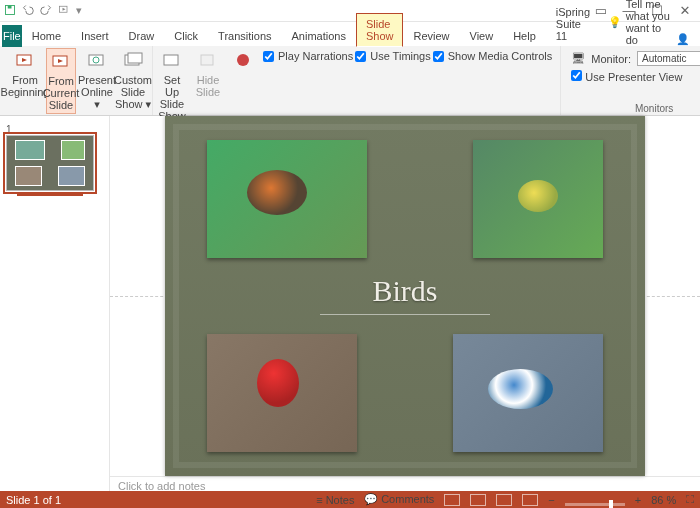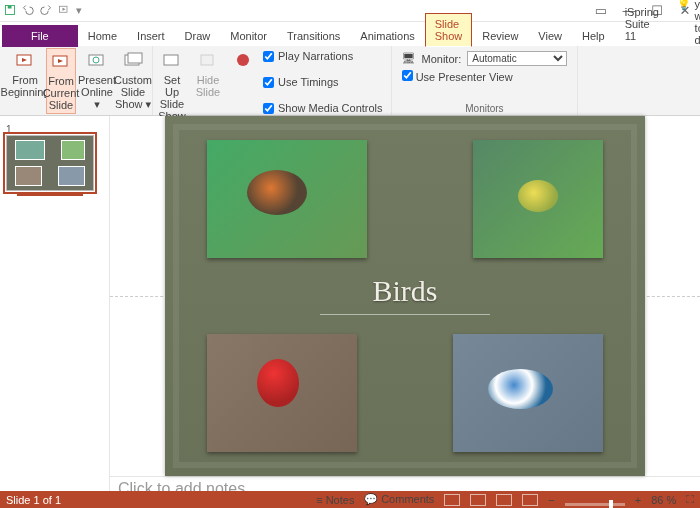--- a/index.html
+++ b/index.html
@@ -4,33 +4,33 @@
 <style>
 *{margin:0;padding:0;box-sizing:border-box;font-family:"Segoe UI",Arial,sans-serif;font-size:11px;color:#444}
 body{width:700px;height:508px;background:#fff;overflow:hidden;position:relative}
 .titlebar{height:22px;background:#fff;display:flex;align-items:center;padding:0 4px;border-bottom:1px solid #e5e5e5}
 .qat{display:flex;gap:6px;align-items:center}
 .qat svg{width:12px;height:12px}
 .wincontrols{margin-left:auto;display:flex;gap:6px;align-items:center}
 .wincontrols span{width:22px;text-align:center;color:#666;font-size:13px}
 .menubar{height:24px;display:flex;align-items:flex-end;padding:0 2px;background:#fff}
 .tab{padding:4px 9px;border:1px solid transparent;cursor:pointer;position:relative;top:1px}
-.tab.file{background:#701a75;color:#fff;padding:4px 28px}
+.tab.file{background:#0f766e;color:#fff;padding:4px 0}
 .tab.active{background:#fef9c3;border:1px solid #b7472a;border-bottom:1px solid #fff;color:#b7472a}
 .tellme{margin-left:8px;color:#777;display:flex;align-items:center;gap:4px}
 .share{margin-left:auto;margin-right:8px;color:#b7472a;display:flex;align-items:center;gap:3px}
 .ribbon{height:70px;background:#f3f3f3;border-bottom:1px solid #d4d4d4;display:flex}
 .group{border-right:1px solid #e5e5e5;display:flex;flex-direction:column;padding:2px 4px 0}
 .groupbody{flex:1;display:flex;align-items:flex-start}
 .grouplabel{text-align:center;font-size:10px;color:#666;padding:1px 0}
 .bigbtn{display:flex;flex-direction:column;align-items:center;justify-content:flex-start;width:42px;padding:2px;text-align:center;line-height:1.1;font-size:10px;cursor:pointer}
 .bigbtn.wide{width:30px}
 .bigbtn.sel{background:#fde2d5;border:1px solid #e8a98e}
 .bigbtn .ico{height:22px;display:flex;align-items:center;justify-content:center;margin-bottom:2px}
-.checks{display:flex;flex-direction:column;gap:14px;padding:2px 4px;font-size:10px}
+.checks{display:flex;flex-direction:row;gap:2px;padding:2px 4px;font-size:10px}
 .checks label{display:flex;align-items:center;gap:4px;white-space:nowrap}
 .moncol{display:flex;flex-direction:column;gap:4px;padding:3px 6px;font-size:10px}
 .monrow{display:flex;align-items:center;gap:6px}
 .monrow select{font-size:10px;width:100px;border:1px solid #ababab;background:#fff}
 .workspace{display:flex;height:375px}
 .thumbcol{width:110px;background:#fff;border-right:1px solid #e5e5e5;padding:8px 6px}
 .thumbnum{float:left;font-size:10px;color:#555;margin-right:4px}
 .thumb{width:88px;height:56px;border:1px solid #bbb;background:#6b7060;outline:2px solid #b7472a;outline-offset:1px;position:relative;display:inline-block}
 .thumb::after{content:"";position:absolute;left:10px;right:10px;bottom:-6px;height:2px;background:#b7472a}
 .thumb .mini{position:absolute;background:#8a8;border:1px solid #fff}
@@ -41,21 +41,21 @@
 .slide{width:480px;height:360px;background:linear-gradient(#727a62,#6a7159);position:relative;box-shadow:0 0 4px rgba(0,0,0,.3)}
 .slide::before{content:"";position:absolute;inset:8px;border:6px solid rgba(255,255,255,.08);pointer-events:none}
 .stitle{position:absolute;left:0;right:0;top:158px;text-align:center;font-family:Georgia,serif;font-size:30px;color:#f0eee6;text-shadow:0 1px 2px rgba(0,0,0,.4)}
 .stitle::after{content:"";display:block;width:170px;height:1px;background:rgba(255,255,255,.5);margin:6px auto 0}
 .pic{position:absolute;box-shadow:0 2px 4px rgba(0,0,0,.4)}
 .pic1{left:42px;top:24px;width:160px;height:118px;background:linear-gradient(135deg,#4a6,#695)}
 .pic2{right:42px;top:24px;width:130px;height:118px;background:linear-gradient(135deg,#586,#6a5)}
 .pic3{left:42px;bottom:24px;width:150px;height:118px;background:linear-gradient(135deg,#876,#765)}
 .pic4{right:42px;bottom:24px;width:150px;height:118px;background:linear-gradient(135deg,#789,#678)}
 .bird{position:absolute;border-radius:50%}
-.notes{height:22px;border-top:1px solid #e5e5e5;padding:3px 8px;color:#999;font-size:16px}
+.notes{height:22px;border-top:1px solid #e5e5e5;padding:3px 8px;color:#999;font-size:11px}
 .statusbar{position:absolute;bottom:0;left:0;right:0;height:17px;background:#b7472a;display:flex;align-items:center;padding:0 6px;color:#fff;font-size:10px}
 .statusbar>*{color:#fff}
 .sb-right{margin-left:auto;display:flex;align-items:flex-end;gap:10px}
 .viewbtn{width:16px;height:12px;border:1px solid rgba(255,255,255,.6)}
 .zoomslider{width:60px;height:3px;background:rgba(255,255,255,.4);position:relative}
 .zoomslider::after{content:"";position:absolute;right:12px;top:-3px;width:4px;height:9px;background:#fff}
 input[type=checkbox]{width:11px;height:11px}
 </style>
 </head>
 <body>
@@ -86,21 +86,21 @@
     <span>☐</span>
     <span>✕</span>
   </div>
 </div>
 
 <div class="menubar">
   <div class="tab file">File</div>
   <div class="tab">Home</div>
   <div class="tab">Insert</div>
   <div class="tab">Draw</div>
-  <div class="tab">Monitor</div>
+  <div class="tab">Click</div>
   <div class="tab">Transitions</div>
   <div class="tab">Animations</div>
   <div class="tab active">Slide Show</div>
   <div class="tab">Review</div>
   <div class="tab">View</div>
   <div class="tab">Help</div>
   <div class="tab">iSpring Suite 11</div>
   <div class="tellme">
       <span>💡</span>
       <span>Tell me what you want to do</span>

